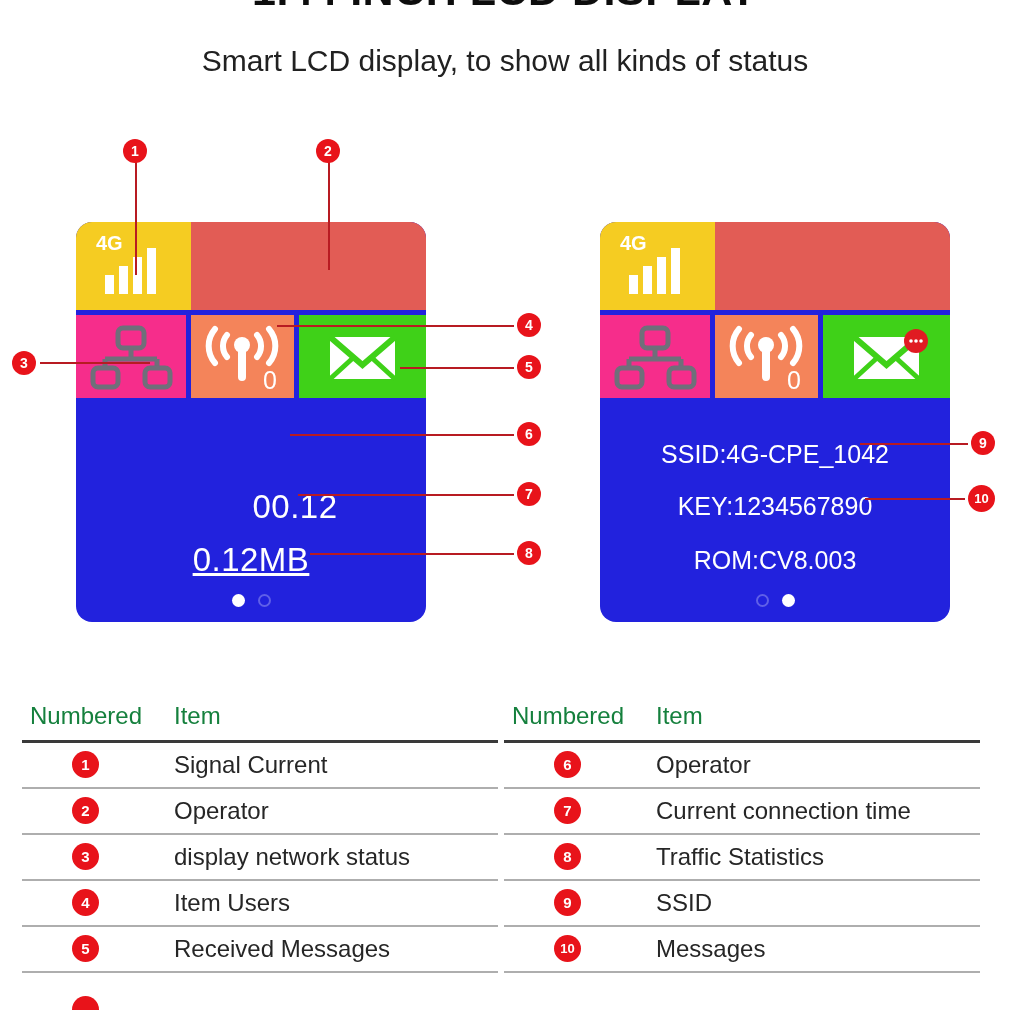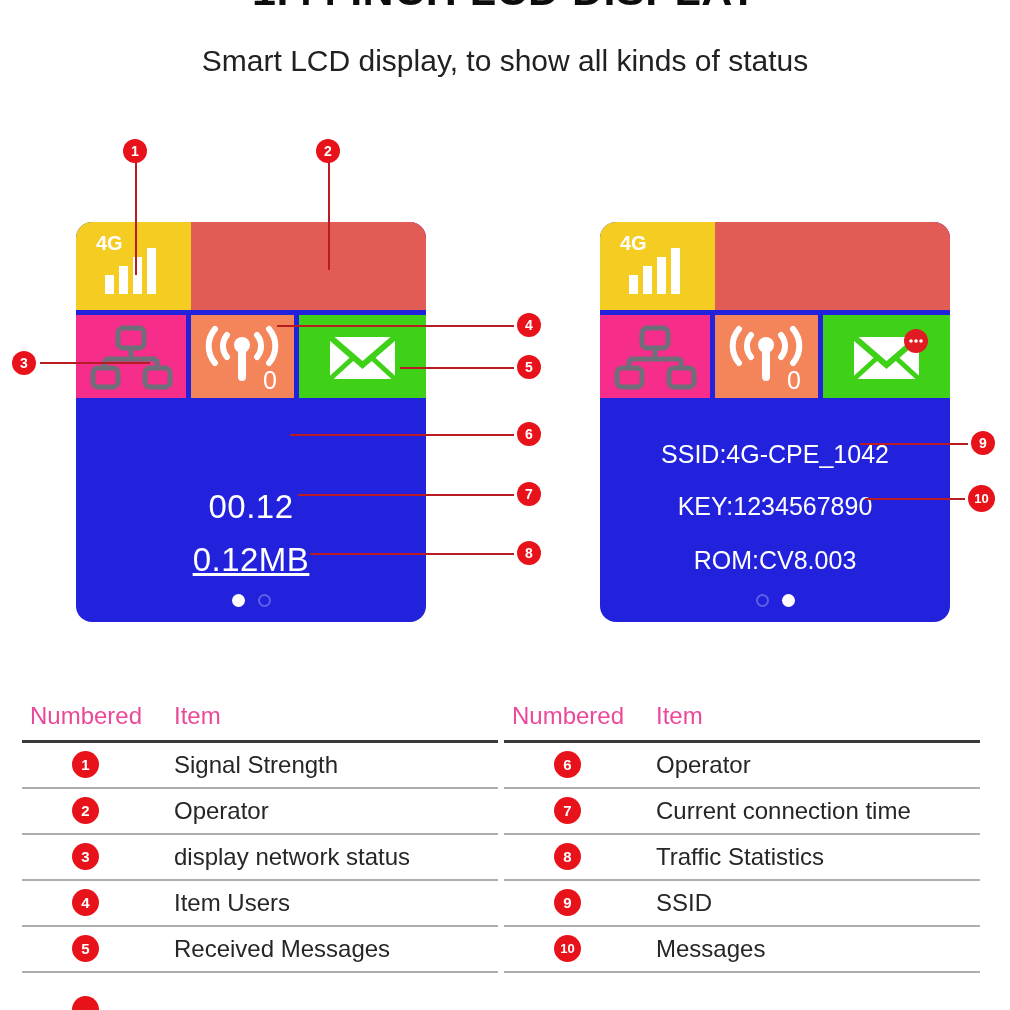--- a/index.html
+++ b/index.html
@@ -107,21 +107,21 @@
     color: #ffffff;
   }
   .big-line {
     position: absolute;
     width: 350px;
     text-align: center;
     font-size: 33px;
     letter-spacing: 0.5px;
     white-space: nowrap;
   }
-  #l-time    { top: 90px; }
+  #l-time    { top: 90px; margin-left: 44px; }
   #l-traffic { top: 143px; text-decoration: underline; }
 
   .info-line {
     position: absolute;
     width: 350px;
     text-align: center;
     font-size: 25px;
     white-space: nowrap;
   }
   #r-ssid { top: 42px; }
@@ -177,21 +177,21 @@
   #table-left  { left: 22px; }
   #table-right { left: 504px; }
 
   .thead {
     position: relative;
     height: 44px;
   }
   .th {
     position: absolute;
     font-size: 24px;
-    color: #ec4899;
+    color: #15803d;
     top: 6px;
   }
   .th-num  { left: 8px; }
   .th-item { left: 152px; }
 
   .rule-thick { height: 3px; background: #3a3a3a; }
   .rule-thin  { height: 2px; background: #aeaeae; }
 
   .row {
     position: relative;
@@ -397,21 +397,21 @@
 
 <div class="table" id="table-left">
   <div class="thead">
     <span class="th th-num">Numbered</span>
     <span class="th th-item">Item</span>
   </div>
   <div class="rule-thick"></div>
 
   <div class="row">
     <span class="badge">1</span>
-    <span class="label">Signal Strength</span>
+    <span class="label">Signal Current</span>
   </div>
   <div class="rule-thin"></div>
 
   <div class="row">
     <span class="badge">2</span>
     <span class="label">Operator</span>
   </div>
   <div class="rule-thin"></div>
 
   <div class="row">

